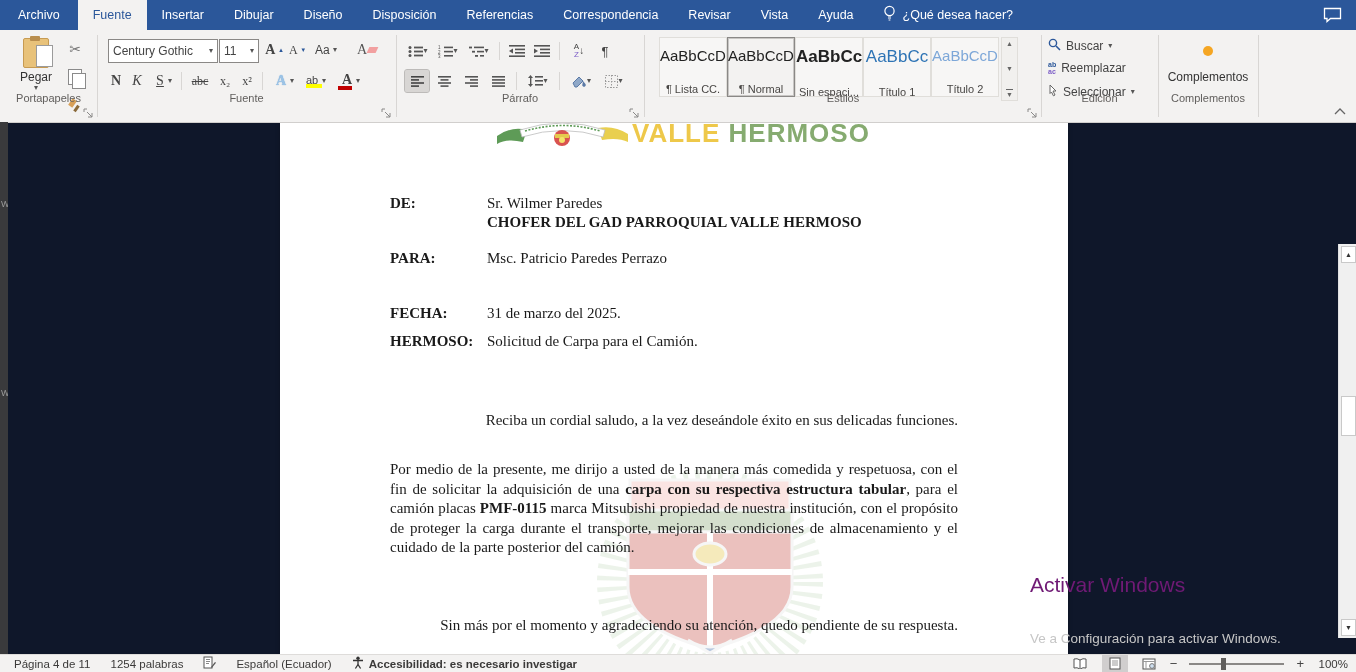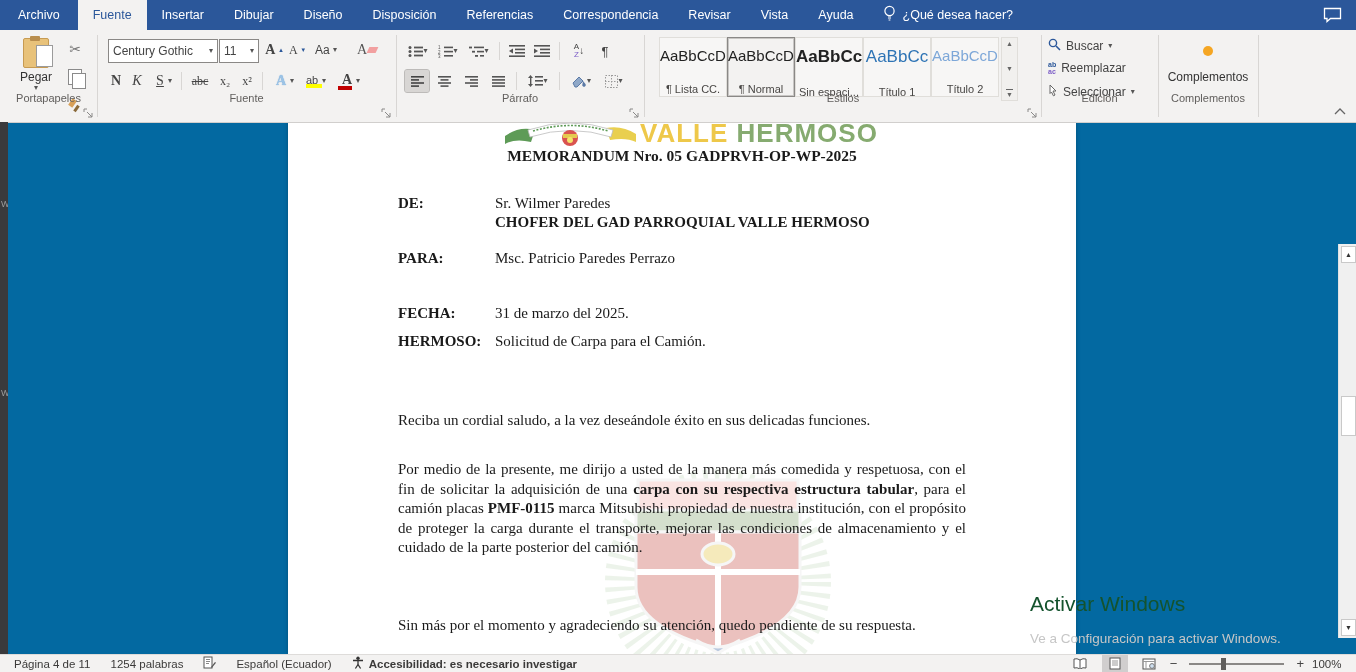--- a/index.html
+++ b/index.html
@@ -54,44 +54,44 @@
   .sname{font-size:11px;color:#484644;margin-top:19px;white-space:nowrap;}
   .stscroll{position:absolute;top:7px;width:15px;height:58px;border:1px solid #e0deda;background:#f1f0ee;
             display:flex;flex-direction:column;justify-content:space-between;align-items:center;font-size:7px;color:#666;padding:2px 0;}
   
   .edrow{position:absolute;left:6px;display:flex;align-items:center;gap:5px;white-space:nowrap;font-size:12px;}
   
   .addin-dot{position:absolute;left:50%;top:16px;margin-left:-5px;width:10px;height:10px;border-radius:50%;background:#f5a623;}
   .addin-lbl{position:absolute;left:0;right:0;top:40px;text-align:center;font-size:12px;color:#333;}
   .collapse{position:absolute;right:10px;bottom:4px;}
   
-  .docarea{position:absolute;top:122px;left:0;right:0;bottom:17px;background:#0369a1;overflow:hidden;margin-left:8px;}
+  .docarea{position:absolute;top:122px;left:0;right:0;bottom:17px;background:#0f172a;overflow:hidden;}
   .leftstrip{position:absolute;left:0;top:122px;bottom:0;width:8px;background:#3a3a3c;z-index:40;color:#9a9a9a;
              font-size:9px;line-height:1;overflow:hidden;}
   .leftstrip span{display:block;margin:78px 0 0 1px;}
   .page{position:absolute;left:280px;top:0;width:788px;height:533px;background:#fff;
         box-shadow:0 0 4px rgba(0,0,0,.25);overflow:hidden;
         font-family:"Liberation Serif",serif;font-size:15px;color:#1a1a1a;}
   .wmark{position:absolute;left:280px;top:300px;width:300px;height:233px;opacity:.38;z-index:0;}
   .logo{position:absolute;left:215px;top:0;width:410px;height:26px;}
   .logotext{position:absolute;left:352px;top:-4px;font-family:"Liberation Sans",sans-serif;
             font-weight:bold;font-size:26px;letter-spacing:1px;white-space:nowrap;z-index:1;}
   .doctitle{position:absolute;left:0;right:0;top:25px;text-align:center;font-weight:bold;font-size:15.5px;z-index:1;}
   .frow{position:absolute;left:110px;width:570px;line-height:19px;z-index:1;}
   .flabel{position:absolute;left:0;font-weight:bold;}
   .fval{position:absolute;left:97px;}
-  .para{position:absolute;left:110px;width:568px;line-height:19.5px;z-index:1;}
+  .para{position:absolute;left:110px;width:568px;line-height:19.5px;z-index:1;text-align:right;}
   .just{text-align:justify;}
   
   .vscroll{position:absolute;right:0;top:122px;bottom:17px;width:17px;background:#f0f0f0;border-left:1px solid #e2e2e2;z-index:20;}
   .sbtn{position:absolute;left:2px;width:13px;height:15px;background:#fff;border:1px solid #c9c9c9;
         display:flex;align-items:center;justify-content:center;font-size:7px;color:#333;}
   .sthumb{position:absolute;left:2px;top:152px;width:13px;height:38px;background:#fff;border:1px solid #c9c9c9;}
   
-  .oswm1{position:absolute;left:1030px;top:592px;font-size:21px;color:#14532d;z-index:50;text-align:right;}
+  .oswm1{position:absolute;left:1030px;top:573px;font-size:21px;color:#701a75;z-index:50;text-align:right;}
   .oswm2{position:absolute;left:1030px;top:631px;font-size:13.5px;color:#c6c6c6;z-index:50;}
   
   .statusbar{position:absolute;left:0;right:0;bottom:0;height:17px;background:#f3f2f1;border-top:1px solid #dedcda;
              display:flex;align-items:center;font-size:11.5px;color:#3b3a39;padding-left:14px;gap:20px;z-index:45;}
   .sb-right{position:absolute;right:8px;top:0;height:17px;display:flex;align-items:center;gap:8px;}
   .viewbtn{width:26px;height:17px;display:flex;align-items:center;justify-content:center;}
   .viewbtn.sel{background:#d0cece;}
   .ztrack{width:95px;height:2px;background:#8a8886;position:relative;margin:0 4px;}
   .zthumb{position:absolute;left:32px;top:-5px;width:5px;height:12px;background:#605e5c;}
   .zsign{font-size:13px;color:#444;}
@@ -517,21 +517,20 @@
           <path d="M60 12 h14 v4 h-14z" fill="#e5c94e"></path>
           <circle cx="67" cy="18" r="3" fill="#f4e36b"></circle>
         </g>
       </svg>
     </div>
     <div class="logotext">
       <span style="color:#eec84a">VALLE</span>
       <span style="color:#86ab70">HERMOSO</span>
     </div>
 
-    <div class="doctitle">MEMORANDUM Nro. 05 GADPRVH-OP-WP-2025</div>
 
     <div class="frow" style="top:72px">
       <span class="flabel">DE:</span>
       <span class="fval">
         <span>Sr. Wilmer Paredes</span><br>
         <b>CHOFER DEL GAD PARROQUIAL VALLE HERMOSO</b>
       </span>
     </div>
 
     <div class="frow" style="top:127px">
@@ -612,15 +611,15 @@
           <rect x="1" y="1" width="12" height="10" fill="#fff" stroke="#555"></rect>
           <path d="M1 3.5h12M4 3.5V11" stroke="#999"></path>
           <circle cx="10" cy="8" r="2.4" fill="#cfe0f0" stroke="#777"></circle>
         </svg>
     </div>
     <span class="zsign">−</span>
     <div class="ztrack">
       <div class="zthumb"></div>
     </div>
     <span class="zsign">+</span>
-    <span style="width:36px;text-align:left">100%</span>
+    <span style="width:36px;text-align:right">100%</span>
   </div>
 </div>
 
 </body></html>

